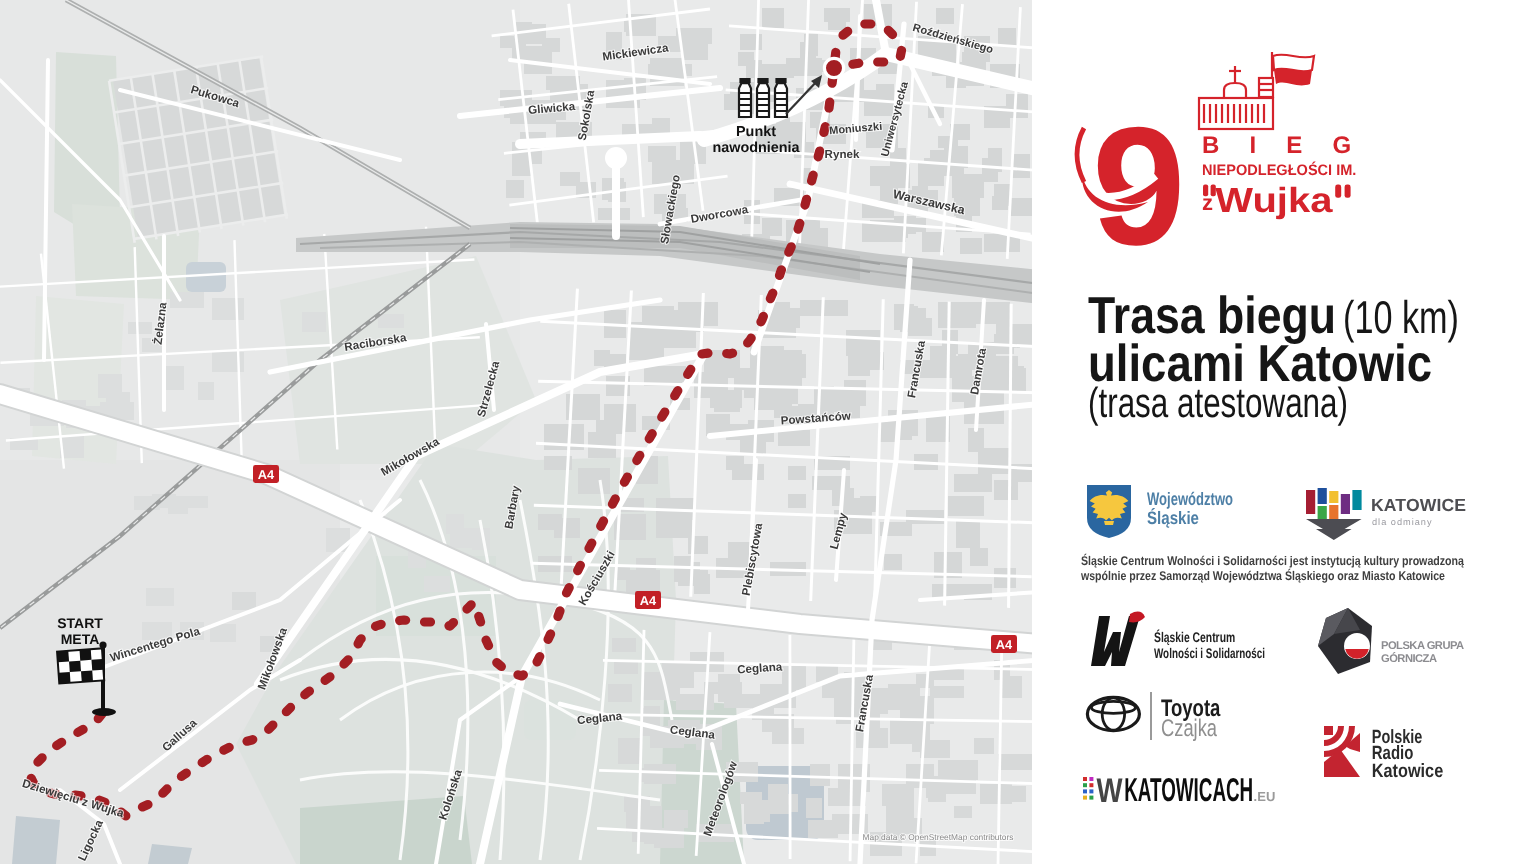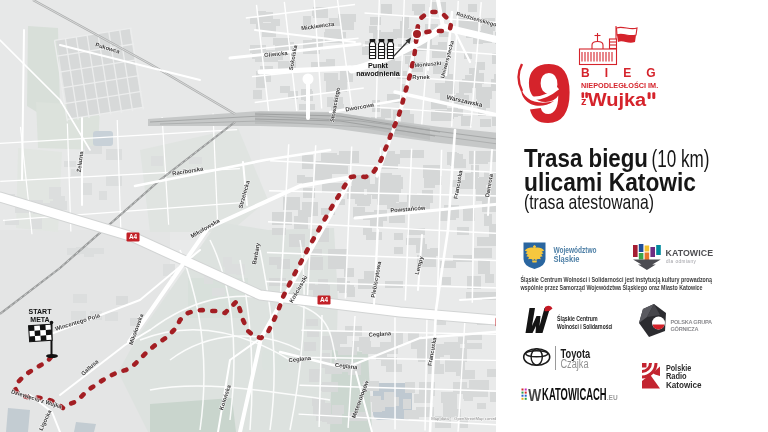--- a/index.html
+++ b/index.html
@@ -617,21 +617,21 @@
       <line x1="1.2" y1="7.5" x2="6.8" y2="7.5" stroke="#1a1a1a" stroke-width="1"></line>
       <line x1="1.2" y1="10.5" x2="6.8" y2="10.5" stroke="#1a1a1a" stroke-width="1"></line>
       <line x1="1.2" y1="13.5" x2="6.8" y2="13.5" stroke="#1a1a1a" stroke-width="1"></line>
       <line x1="1.2" y1="16.5" x2="6.8" y2="16.5" stroke="#1a1a1a" stroke-width="1"></line>
     </g>
     <text x="378" y="68" font-family="Liberation Sans, sans-serif" font-size="7.2" font-weight="bold" fill="#111" text-anchor="middle">Punkt</text>
     <text x="378" y="76" font-family="Liberation Sans, sans-serif" font-size="7.2" font-weight="bold" fill="#111" text-anchor="middle">nawodnienia</text>
     <line x1="393" y1="57" x2="409" y2="40" stroke="#333" stroke-width="1.1"></line>
     <polygon points="411,37.5 405.5,40.5 409.5,44" fill="#333"></polygon>
   </svg>
-<div style="position:absolute;left:496px;top:0;width:248px;height:432px;background:#ffffff;">
+<div style="position:absolute;left:516px;top:0;width:248px;height:432px;background:#ffffff;">
     <svg width="248" height="135" viewBox="0 0 248 135" style="position:absolute;left:0;top:0">
       <text x="30" y="122" font-family="Liberation Sans, sans-serif" font-size="84" font-weight="bold" fill="#d5232b">9</text>
       <path d="M28,96 Q44,103 62,88" stroke="#ffffff" stroke-width="3.5" fill="none"></path>
       <path d="M25,87 C27,99 40,106 58,101 C42,112 24,103 25,87 Z" fill="#d5232b"></path>
       <path d="M26,64 Q19,77 26,91" stroke="#d5232b" stroke-width="2.4" fill="none"></path>
       <g stroke="#d5232b" fill="none" stroke-width="1.1">
         <rect x="83.5" y="49" width="37" height="15.5"></rect>
         <line x1="86" y1="52" x2="86" y2="61.5"></line>
         <line x1="89" y1="52" x2="89" y2="61.5"></line>
         <line x1="92" y1="52" x2="92" y2="61.5"></line>

